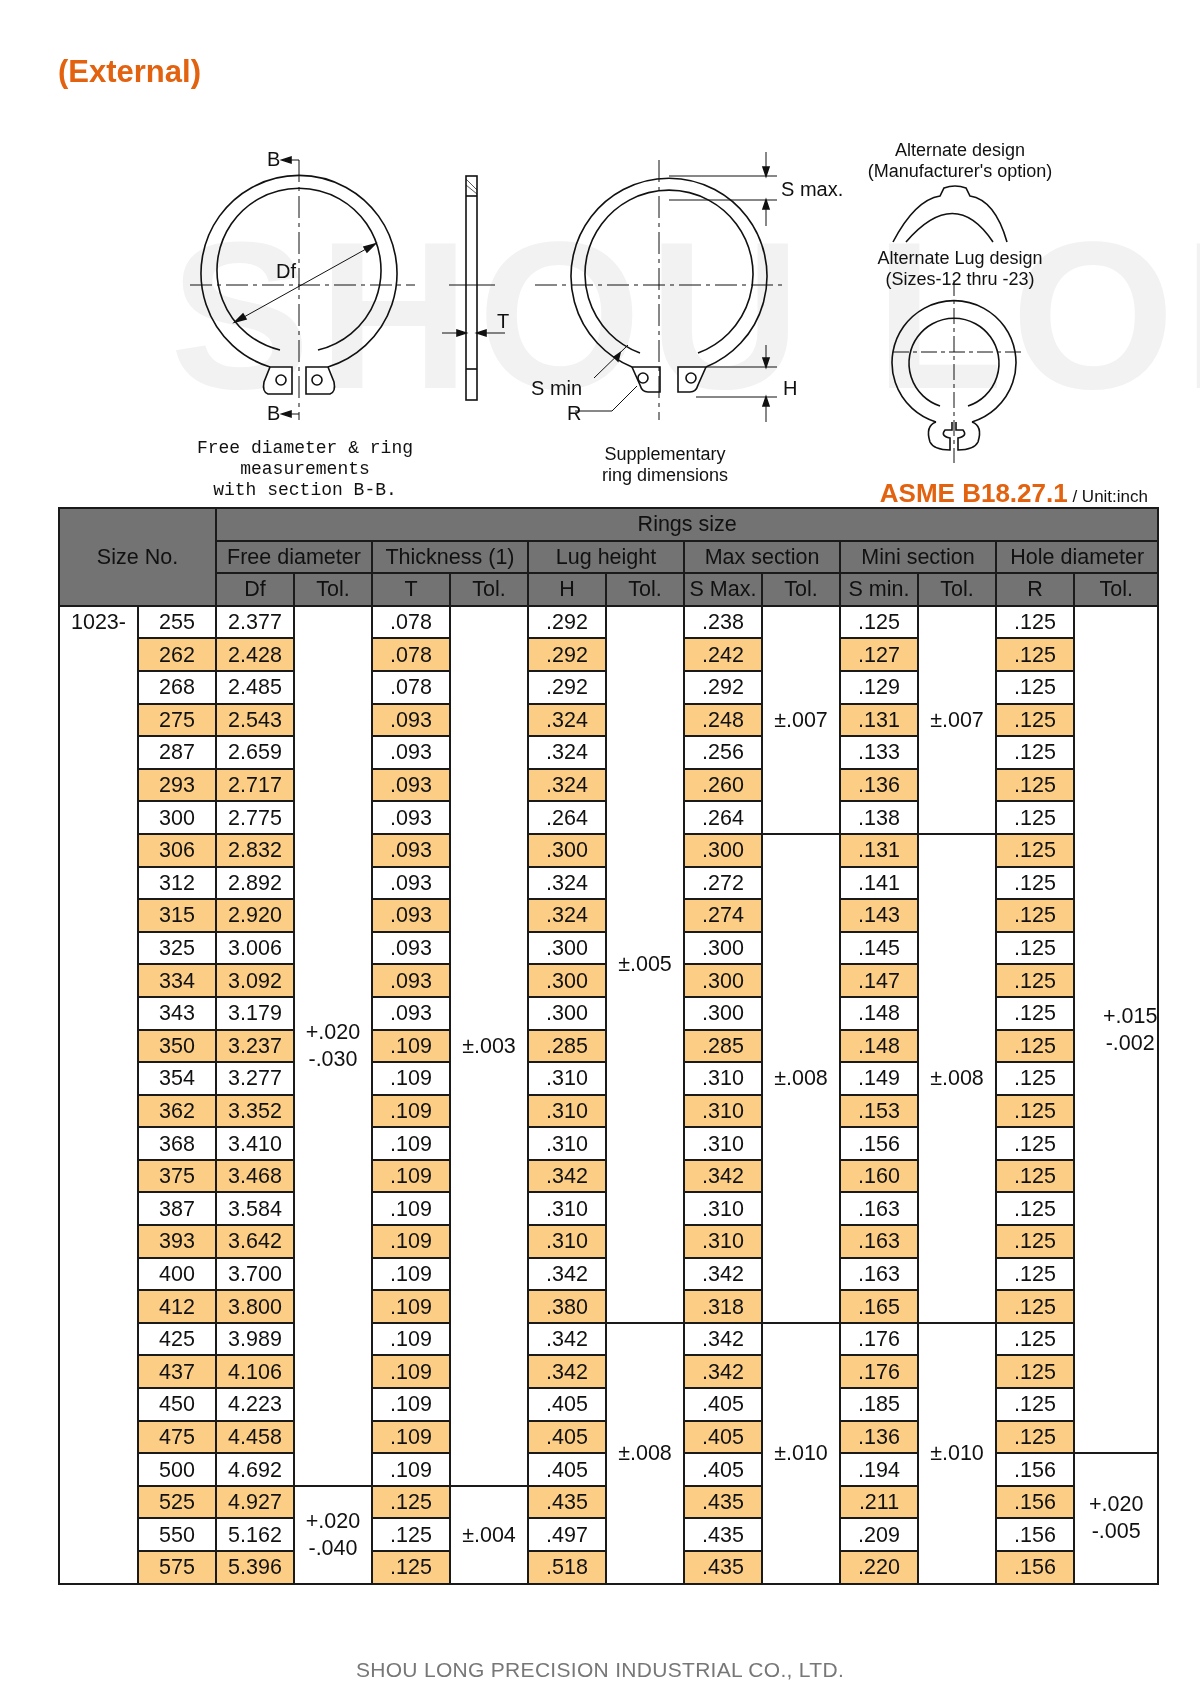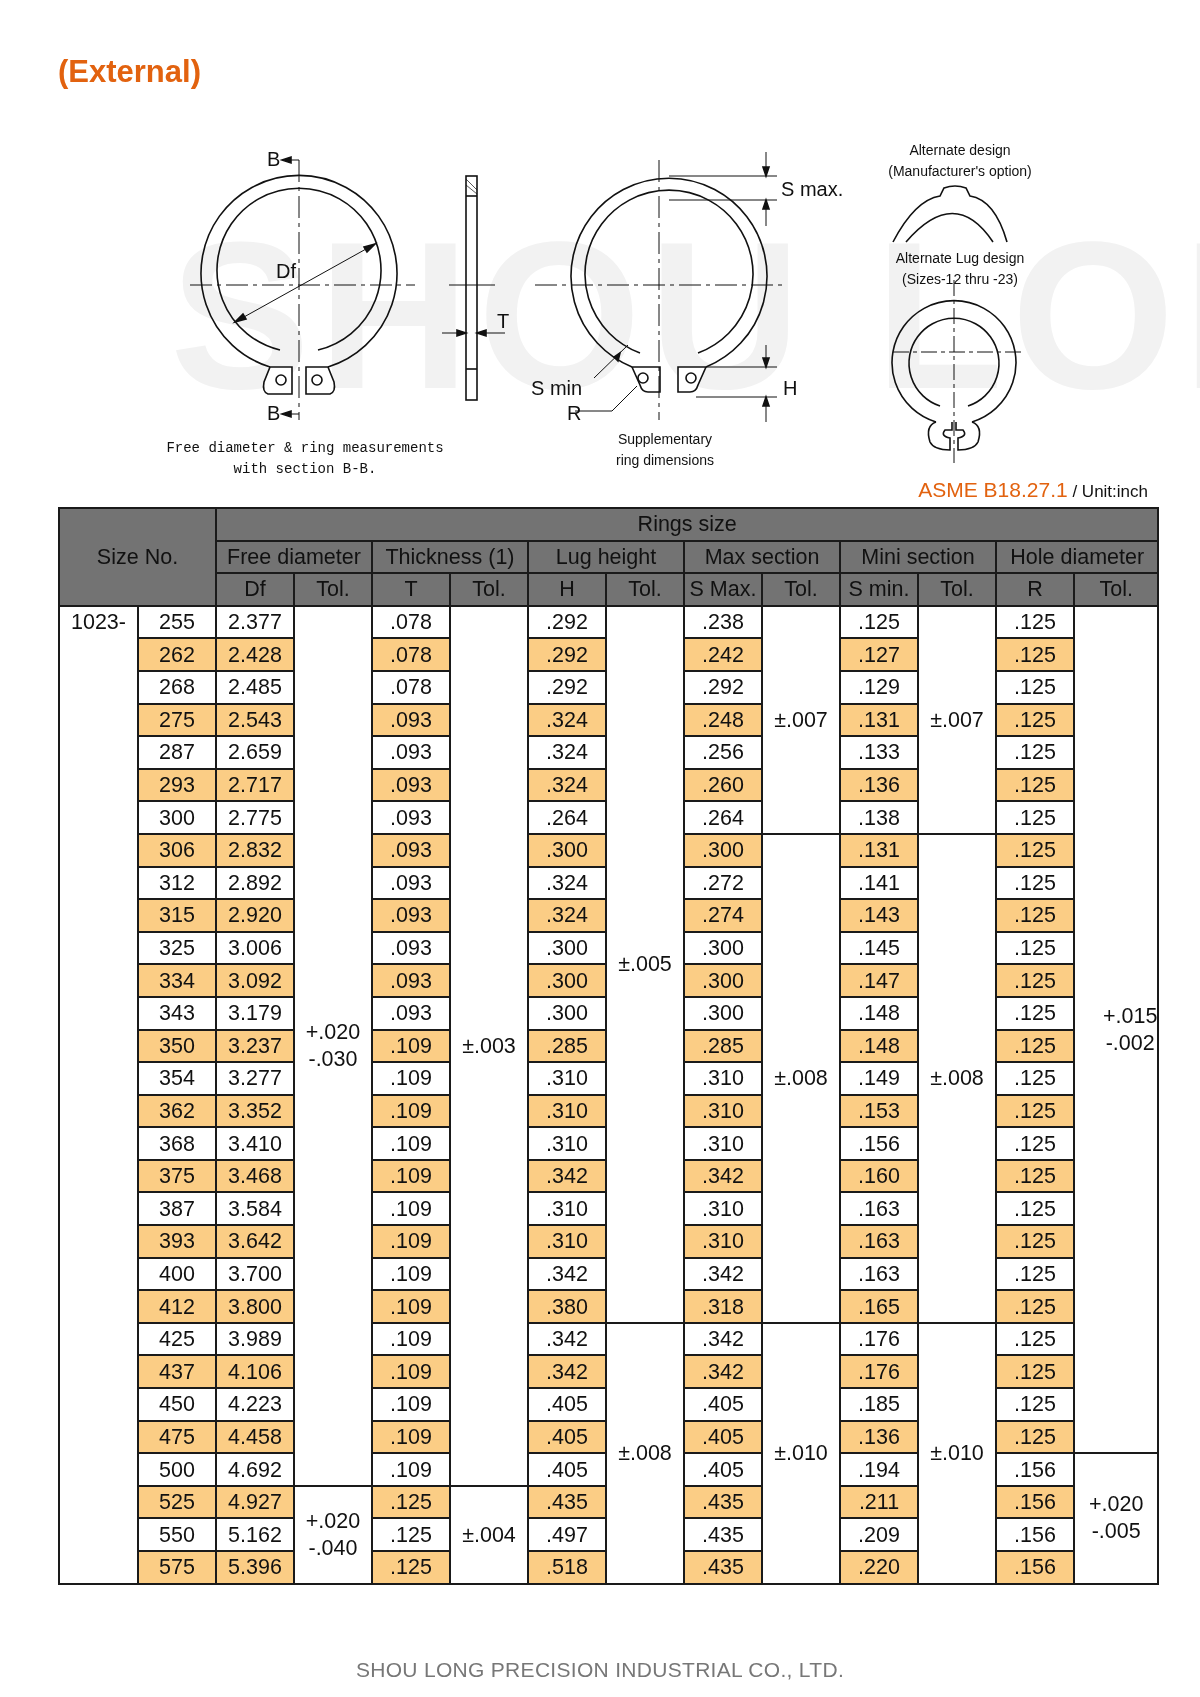--- a/index.html
+++ b/index.html
@@ -1,23 +1,23 @@
 <!DOCTYPE html>
 <html><head>
 <meta charset="utf-8">
 <style>
   html,body{margin:0;padding:0;background:#fff;}
   body{width:1200px;height:1697px;position:relative;overflow:hidden;font-family:"Liberation Sans",sans-serif;color:#111;}
   .title{position:absolute;left:58px;top:52px;color:#e2620f;font-weight:bold;font-size:31px;line-height:39px;}
   .watermark{position:absolute;left:170px;top:195px;font-family:"Liberation Sans",sans-serif;font-weight:bold;font-size:210px;color:#f2f2f2;letter-spacing:8px;z-index:0;white-space:nowrap;}
   .diagram{position:absolute;left:0;top:130px;width:1200px;height:350px;z-index:1;}
-  .cap{position:absolute;font-size:14px;text-align:center;line-height:21px;color:#111;}
+  .cap{position:absolute;font-size:18px;text-align:center;line-height:21px;color:#111;}
   .dlabel{position:absolute;font-size:20px;color:#111;}
   .std{position:absolute;right:52px;top:478px;font-size:17px;}
-  .std .code{color:#e2620f;font-weight:normal;font-size:21px;}
+  .std .code{color:#e2620f;font-weight:bold;font-size:26px;}
   table.spec{position:absolute;left:58px;top:507px;border-collapse:collapse;z-index:2;table-layout:fixed;}
   table.spec td, table.spec th{border:2px solid #1a1a1a;font-size:21.5px;text-align:center;padding:0;height:30.6px;line-height:30px;font-weight:normal;white-space:nowrap;overflow:hidden;}
   table.spec th{background:#737373;}
   td.w{background:#fff;}
   td.o{background:#fbcd85;}
   td.tol{background:#fff;}
   td.num{text-align:left;padding-left:6px;}
   td.sizep{vertical-align:top;text-align:left;padding-left:6px;border-bottom:2px solid #1a1a1a;}
   .footer{position:absolute;left:0;width:1200px;top:1658px;text-align:center;color:#777;font-size:21px;letter-spacing:0.3px;}
 </style>
@@ -114,21 +114,21 @@
   <span class="dlabel" style="left:497px;top:180px;">T</span>
   <span class="dlabel" style="left:781px;top:48px;">S max.</span>
   <span class="dlabel" style="left:531px;top:247px;">S min</span>
   <span class="dlabel" style="left:567px;top:272px;">R</span>
   <span class="dlabel" style="left:783px;top:247px;">H</span>
 
   <div class="cap" style="left:150px;top:308px;width:310px;font-family:Liberation Mono, monospace;">
     <div>Free diameter &amp; ring measurements</div>
     <div>with section B-B.</div>
   </div>
-  <div class="cap" style="left:580px;top:299px;width:170px;">
+  <div class="cap" style="left:580px;top:314px;width:170px;">
     <div>Supplementary</div>
     <div>ring dimensions</div>
   </div>
   <div class="cap" style="left:840px;top:10px;width:240px;">
     <div>Alternate design</div>
     <div>(Manufacturer's option)</div>
   </div>
   <div class="cap" style="left:850px;top:118px;width:220px;">
     <div>Alternate Lug design</div>
     <div>(Sizes-12 thru -23)</div>

